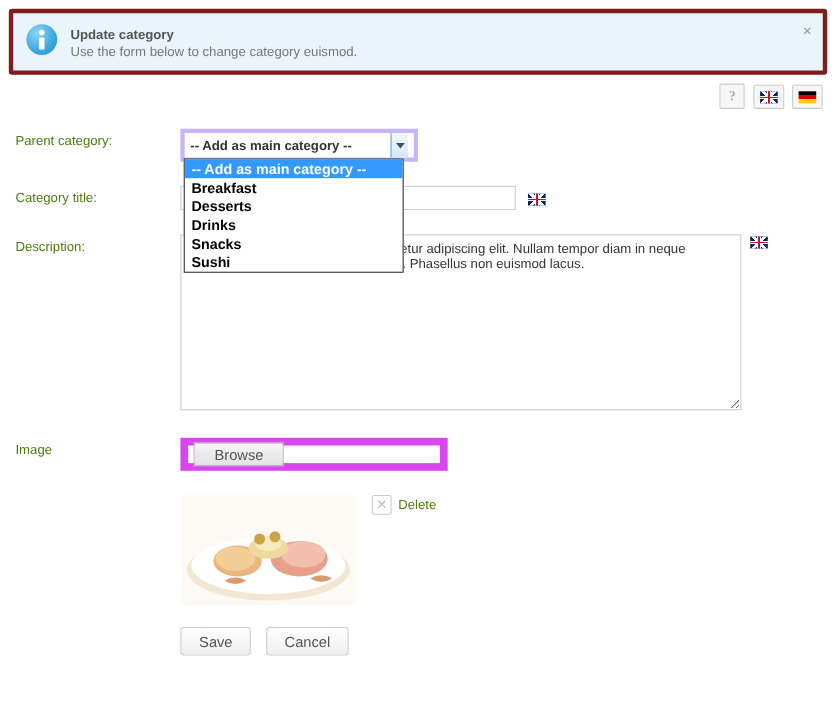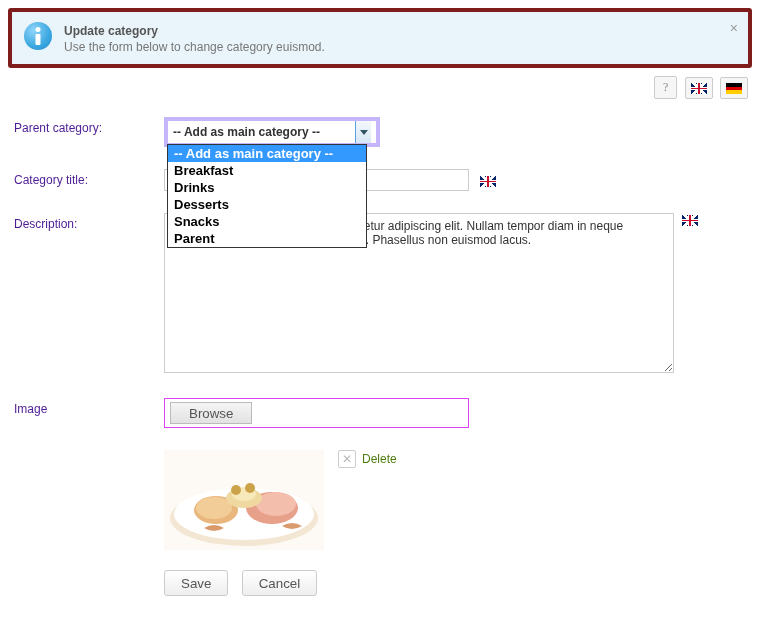--- a/index.html
+++ b/index.html
@@ -104,21 +104,21 @@
 }
 .form-area { padding: 0 14px 20px 14px; }
 .form-row {
   display: flex;
   align-items: flex-start;
   margin-bottom: 22px;
 }
 .form-label {
   width: 150px;
   padding-top: 4px;
-  color: #4c1d95;
+  color: #4d7c0f;
 }
 .field-col { position: relative; flex: 0 0 auto; }
 .select-wrap {
   position: relative;
   width: 216px;
   border: 4px solid #c4b5fd;
   font-weight: bold;
 }
 .select-display {
   display: flex;
@@ -179,23 +179,23 @@
   font-size: 12px;
   color: #333;
   overflow: auto;
 }
 .flag-abs {
   position: absolute;
   right: -24px;
   top: 2px;
 }
 .file-wrap {
-  width: 305px;
+  width: 243px;
   height: 30px;
-  border: 1px solid #d946ef;
+  border: 7px solid #d946ef;
   display: flex;
   align-items: center;
   padding: 3px;
 }
 .browse-btn {
   height: 22px;
   padding: 0 18px;
   border: 1px solid #bbb;
   background: linear-gradient(#f5f5f5, #e2e2e2);
   color: #555;
@@ -266,24 +266,24 @@
       <div class="select-wrap">
         <div class="select-display">
           <span class="select-text">-- Add as main category --</span>
           <span class="select-arrow">
               <span></span>
             </span>
         </div>
         <div class="dropdown">
           <div class="dropdown-item selected">-- Add as main category --</div>
           <div class="dropdown-item">Breakfast</div>
+          <div class="dropdown-item">Desserts</div>
           <div class="dropdown-item">Drinks</div>
-          <div class="dropdown-item">Desserts</div>
           <div class="dropdown-item">Snacks</div>
-          <div class="dropdown-item">Parent</div>
+          <div class="dropdown-item">Sushi</div>
         </div>
       </div>
     </div>
   </div>
 
   <div class="form-row">
     <div class="form-label">Category title:</div>
     <div class="field-col">
       <input type="text" class="title-input" value="" style="">
       <span class="flag flag-uk flag-side"></span>

